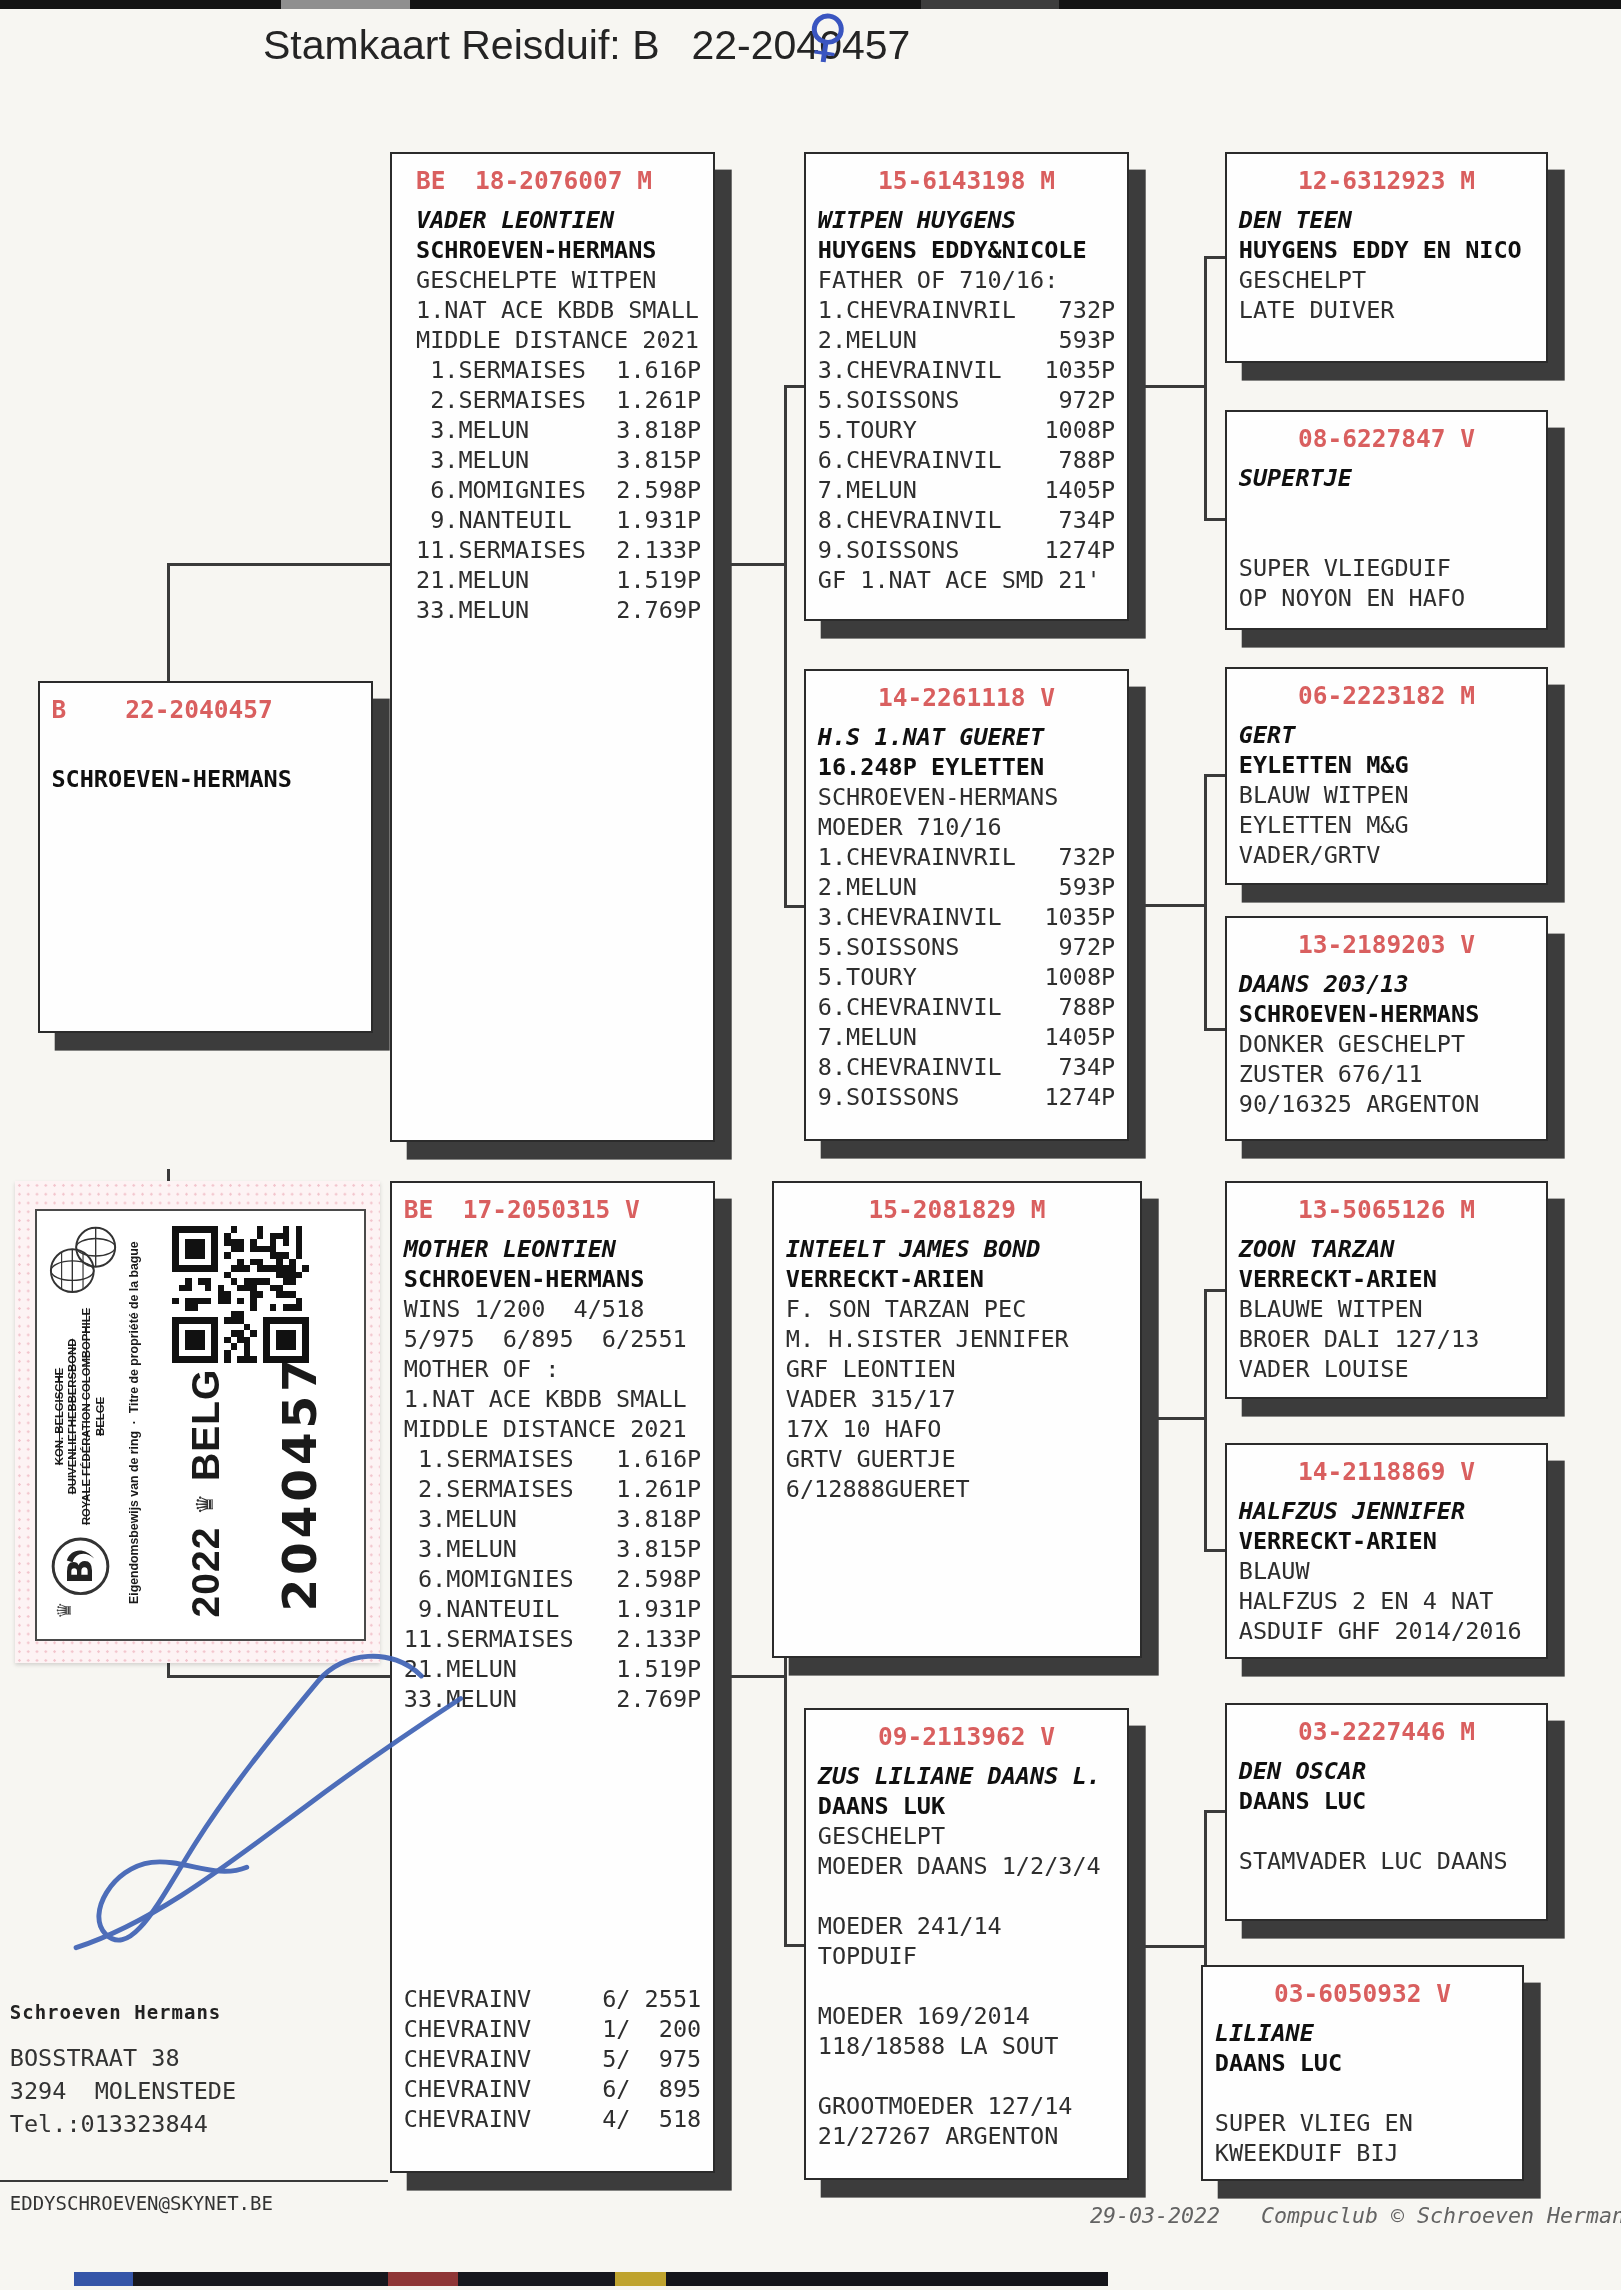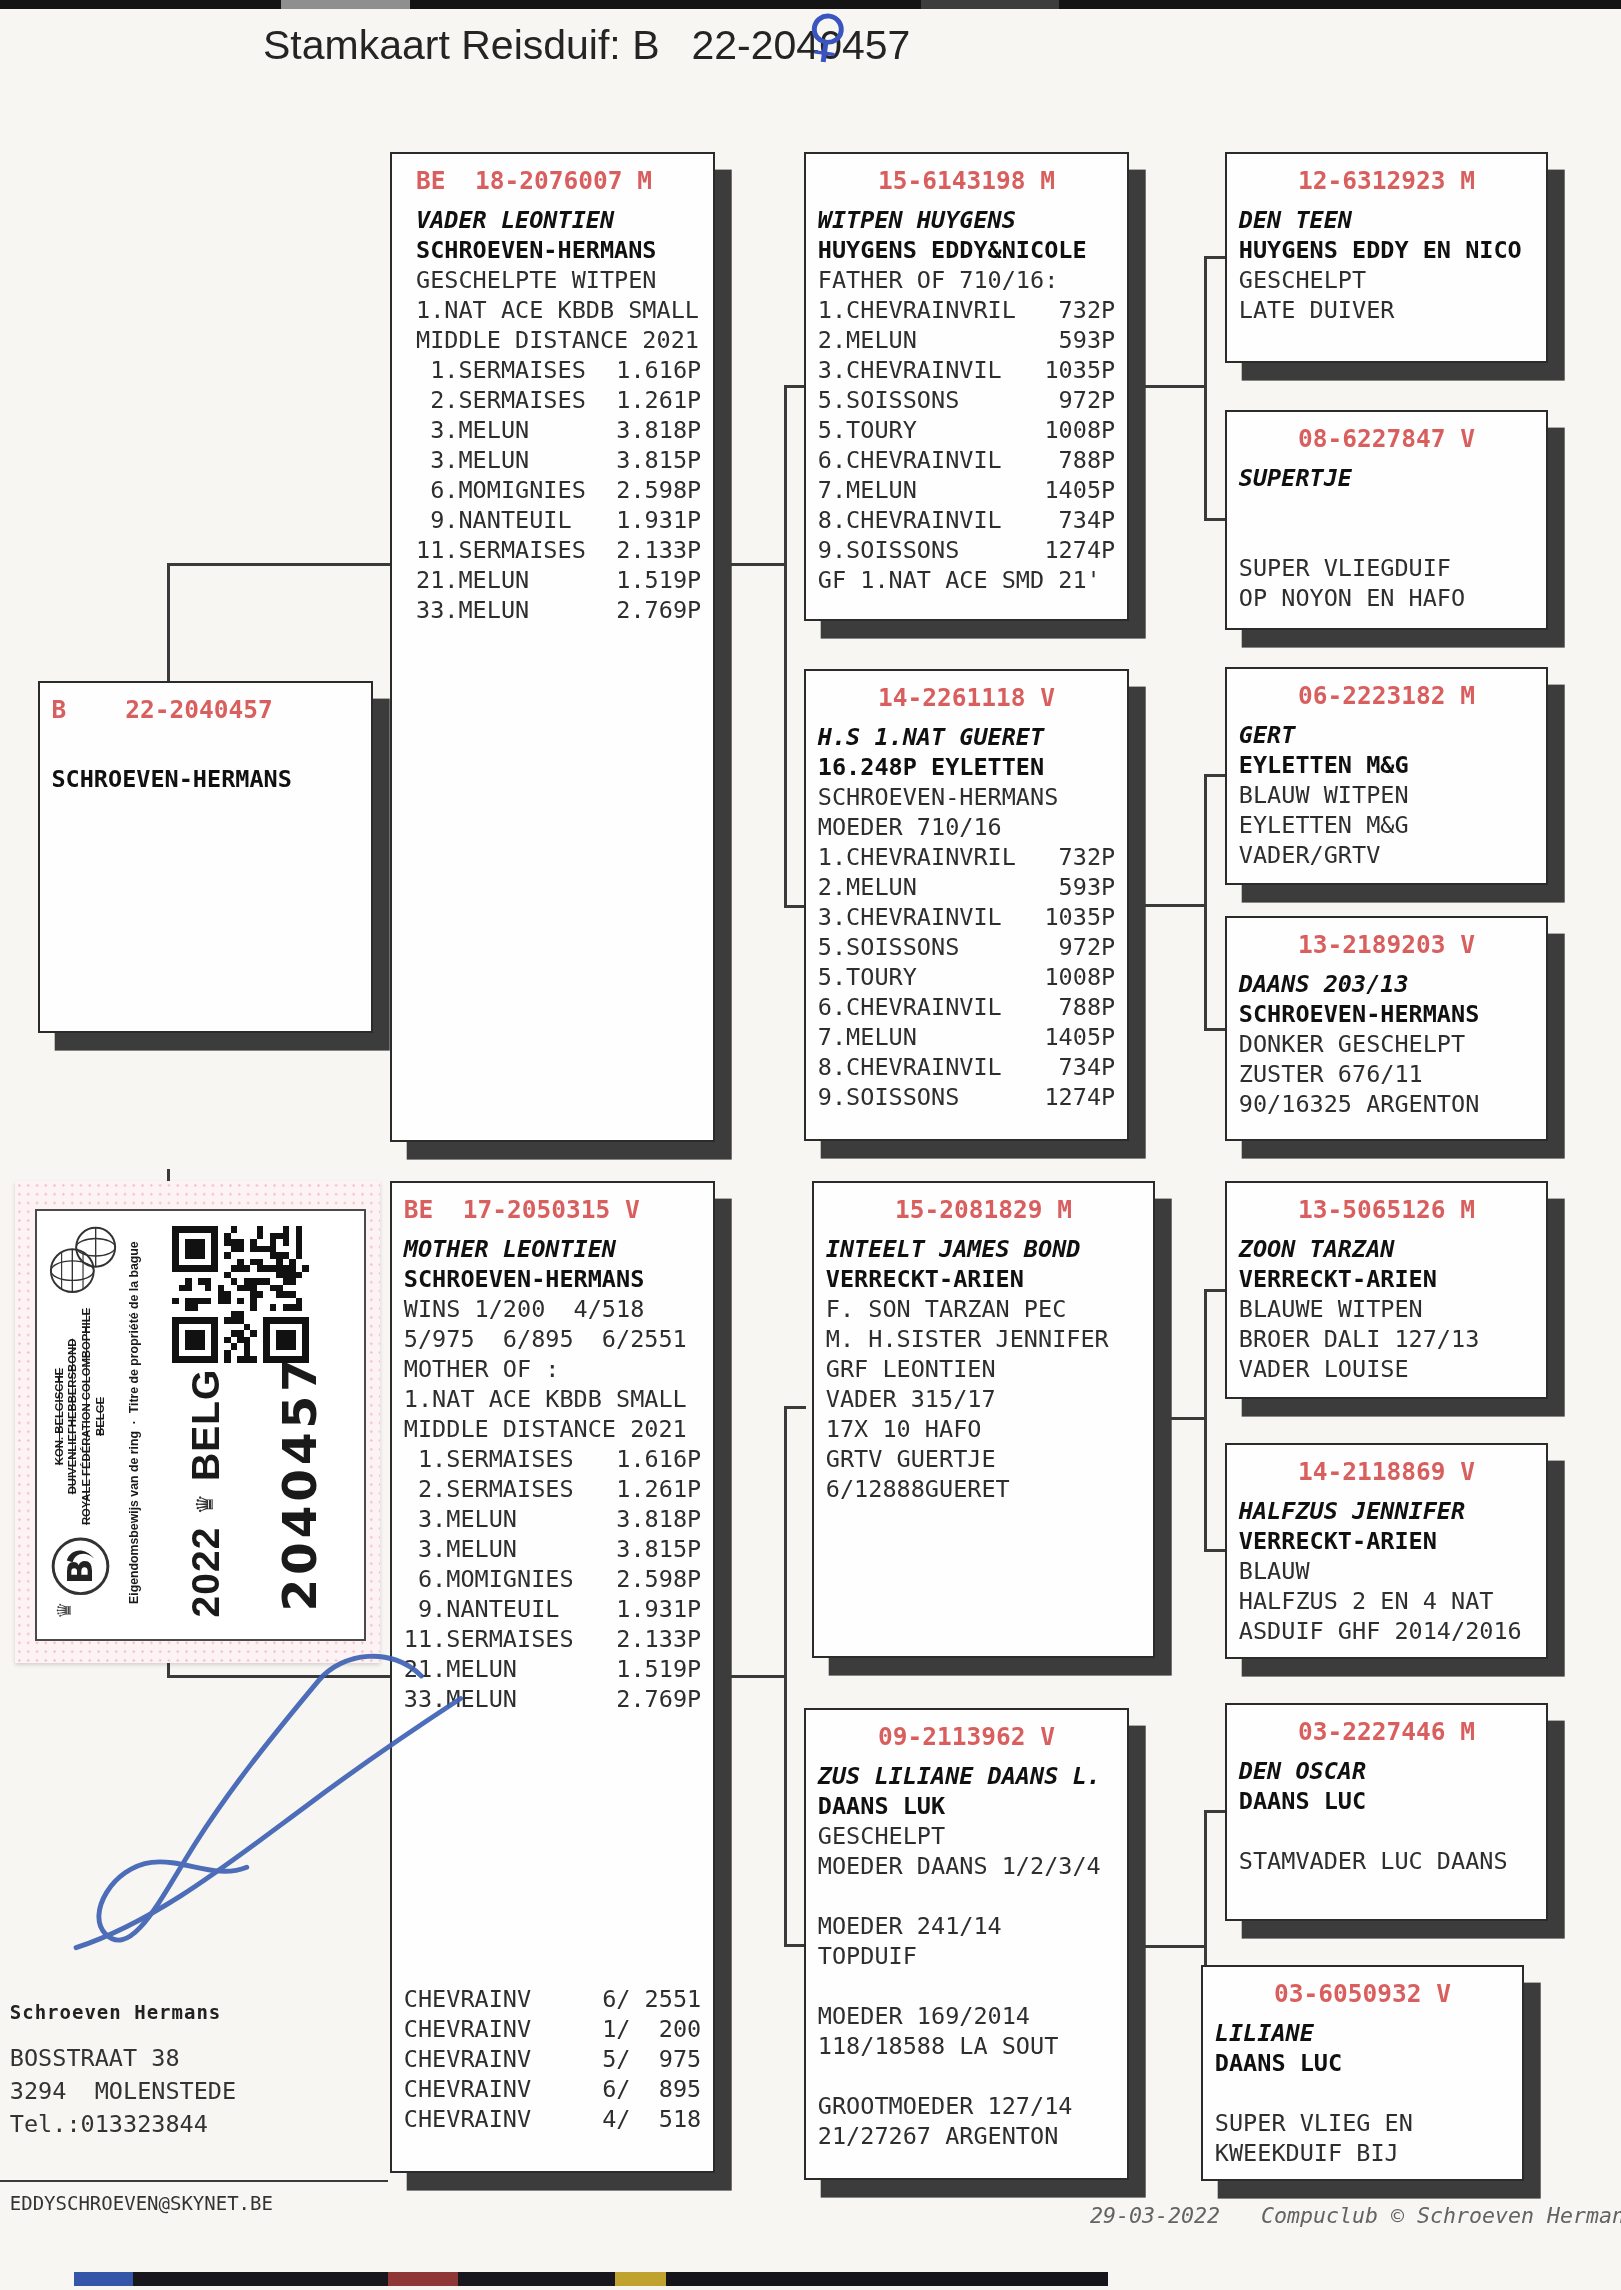--- a/index.html
+++ b/index.html
@@ -182,21 +182,21 @@
       <div class="ln s-r"><span>1.CHEVRAINVRIL</span><span>732P</span></div>
       <div class="ln s-r"><span>2.MELUN</span><span>593P</span></div>
       <div class="ln s-r"><span>3.CHEVRAINVIL</span><span>1035P</span></div>
       <div class="ln s-r"><span>5.SOISSONS</span><span>972P</span></div>
       <div class="ln s-r"><span>5.TOURY</span><span>1008P</span></div>
       <div class="ln s-r"><span>6.CHEVRAINVIL</span><span>788P</span></div>
       <div class="ln s-r"><span>7.MELUN</span><span>1405P</span></div>
       <div class="ln s-r"><span>8.CHEVRAINVIL</span><span>734P</span></div>
       <div class="ln s-r"><span>9.SOISSONS</span><span>1274P</span></div>
     </div>
-    <div class="pbox" style="left: 812px; top: 1181px; width: 343px; height: 477px;">
+    <div class="pbox" style="left: 772px; top: 1181px; width: 370px; height: 477px;">
       <div class="hdr ac">15-2081829 M</div>
       <div class="ln s-bi">INTEELT JAMES BOND</div>
       <div class="ln s-b">VERRECKT-ARIEN</div>
       <div class="ln s-n">F. SON TARZAN PEC</div>
       <div class="ln s-n">M. H.SISTER JENNIFER</div>
       <div class="ln s-n">GRF LEONTIEN</div>
       <div class="ln s-n">VADER 315/17</div>
       <div class="ln s-n">17X 10 HAFO</div>
       <div class="ln s-n">GRTV GUERTJE</div>
       <div class="ln s-n">6/12888GUERET</div>

